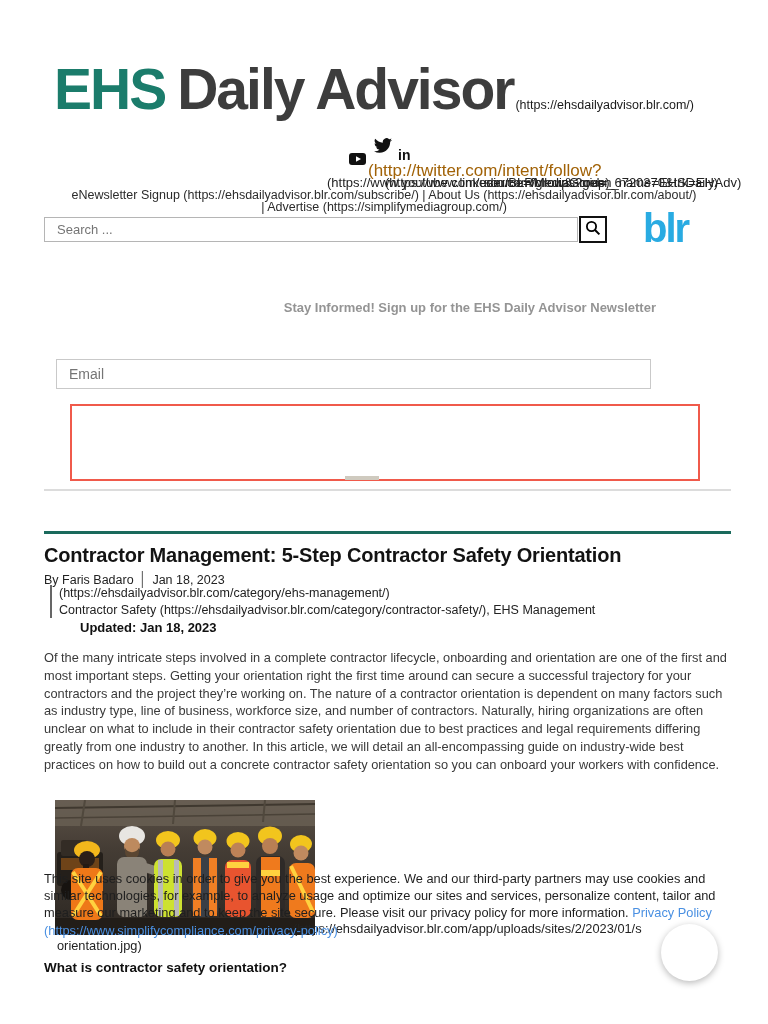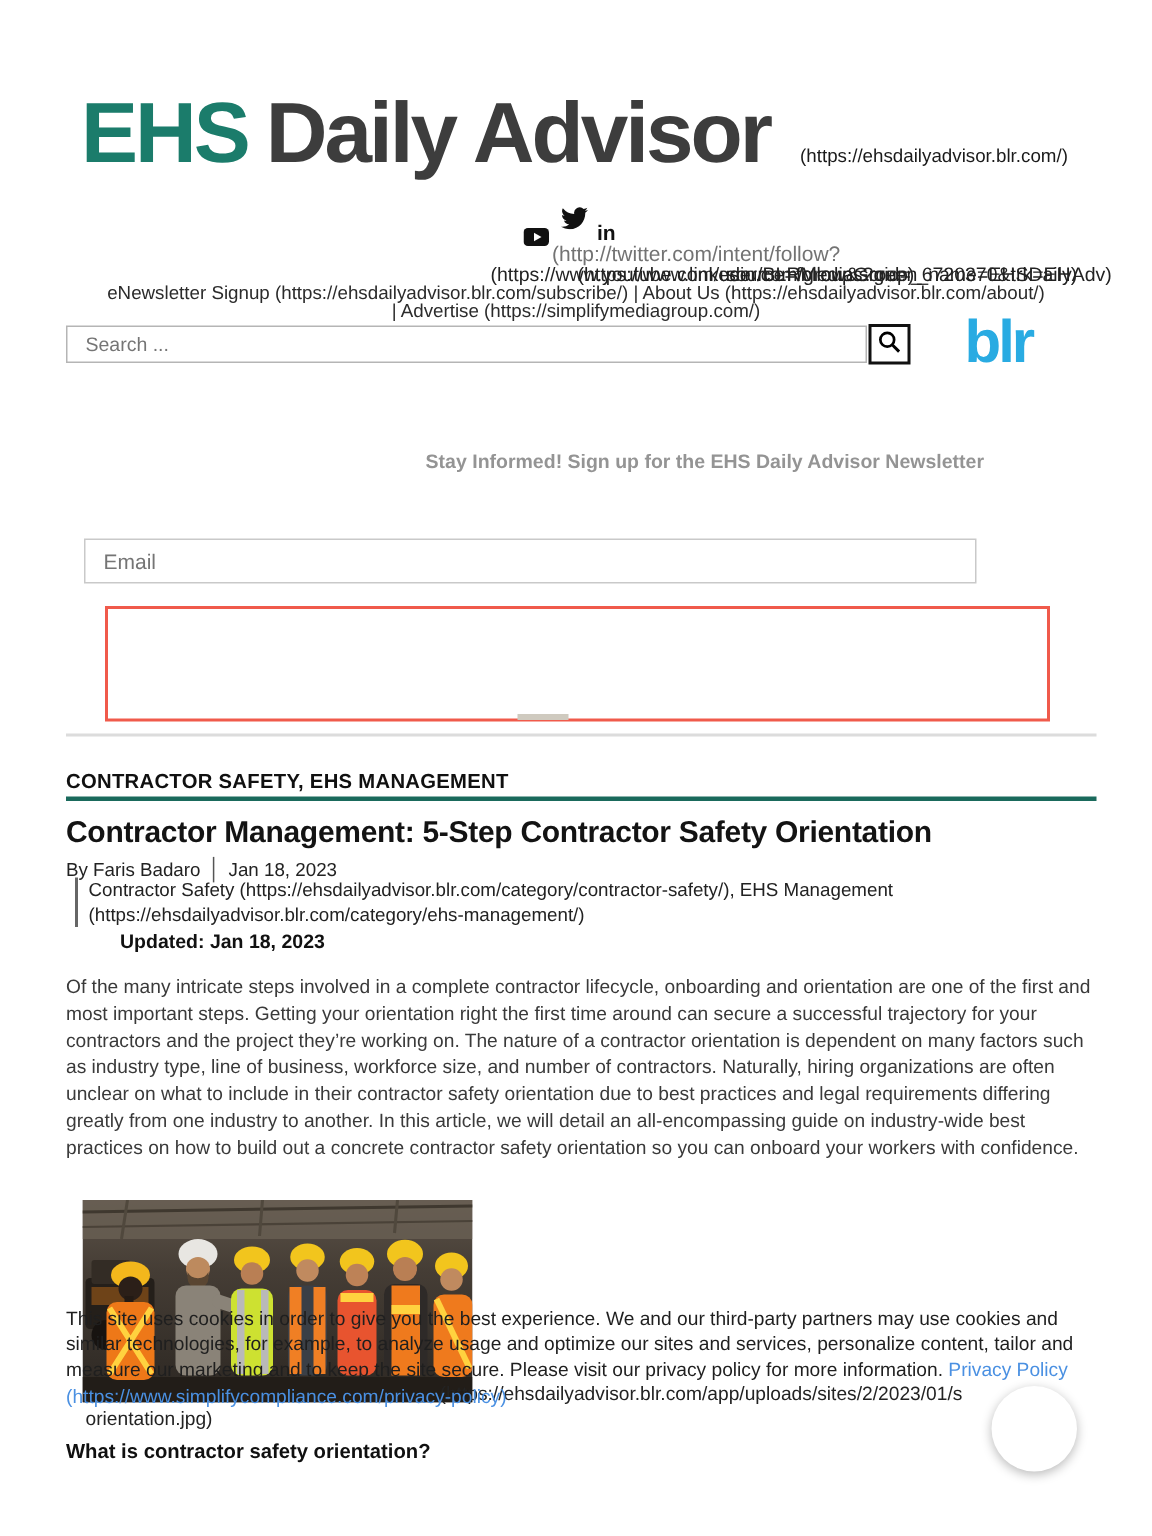--- a/index.html
+++ b/index.html
@@ -5,27 +5,27 @@
   html,body{margin:0;padding:0;background:#fff;}
   #page{position:relative;width:768px;height:1024px;background:#fff;overflow:hidden;
         font-family:"Liberation Sans",sans-serif;color:#222;}
   .abs{position:absolute;}
   .nowrap{white-space:nowrap;}
 
   
   .logo-wrap{left:54px;top:56px;white-space:nowrap;}
   .logo-ehs{font-size:57px;font-weight:bold;color:#1b7c6b;letter-spacing:-2px;}
   .logo-rest{font-size:57px;font-weight:bold;color:#3d3d3d;margin-left:12px;letter-spacing:-2px;}
-  .logo-url{font-size:12.5px;color:#1a1a1a;font-weight:normal;letter-spacing:0;margin-left:20px;}
+  .logo-url{font-size:12.5px;color:#1a1a1a;font-weight:normal;letter-spacing:0;margin-left:2px;}
 
   
   .icon-youtube{left:349px;top:151px;width:17px;height:12px;}
   .icon-twitter{left:374px;top:138px;width:18px;height:15px;}
   .icon-linkedin{left:398px;top:147px;font-size:14px;font-weight:bold;color:#111;}
-  .twitter-line{left:368px;top:161px;font-size:14px;color:#737373;}
+  .twitter-line{left:368px;top:161px;font-size:17px;color:#a16207;}
   .overlap-line{top:175px;font-size:13px;color:#222;}
   .ol-a{left:327px;} .ol-b{left:352px;padding-left:33px;} .ol-c{left:484px;}
   .nav1{left:0;top:188px;width:768px;text-align:center;font-size:12.5px;color:#2b2b2b;}
   .nav2{left:0;top:200px;width:768px;text-align:center;font-size:12.5px;color:#2b2b2b;}
 
   
   .search-input{left:44px;top:217px;width:520px;height:23px;border:1px solid #b5b5b5;
                 font-size:13px;color:#555;padding:0 0 0 12px;outline:none;font-family:"Liberation Sans",sans-serif;}
   .search-btn{left:579px;top:216px;width:28px;height:27px;background:#fff;border:2px solid #111;
               display:flex;align-items:center;justify-content:center;cursor:pointer;padding:0;}
@@ -113,31 +113,30 @@
   </button>
   <div class="abs blr-logo">blr</div>
 
   <div class="abs newsletter-heading">Stay Informed! Sign up for the EHS Daily Advisor Newsletter</div>
   <input class="abs email-input" type="text" placeholder="Email" style="">
 
   <div class="abs ad-box"></div>
   <div class="abs ad-smudge"></div>
   <div class="abs divider"></div>
 
-  <div class="abs category nowrap">CONTRACTOR SAFETY, EHS MANAGEMENT</div>
   <div class="abs category-rule"></div>
   <div class="abs title nowrap">Contractor Management: 5-Step Contractor Safety Orientation</div>
 
   <div class="abs byline nowrap">
     <span>By Faris Badaro</span><span class="sep">│</span><span>Jan 18, 2023</span>
   </div>
 
   <div class="abs cats">
+    <div class="nowrap">(https://ehsdailyadvisor.blr.com/category/ehs-management/)</div>
     <div class="nowrap">Contractor Safety (https://ehsdailyadvisor.blr.com/category/contractor-safety/), EHS Management</div>
-    <div class="nowrap">(https://ehsdailyadvisor.blr.com/category/ehs-management/)</div>
   </div>
 
   <div class="abs updated nowrap">Updated: Jan 18, 2023</div>
 
   <div class="abs intro">Of the many intricate steps involved in a complete contractor lifecycle, onboarding and orientation are one of the first and most important steps. Getting your orientation right the first time around can secure a successful trajectory for your contractors and the project they’re working on. The nature of a contractor orientation is dependent on many factors such as industry type, line of business, workforce size, and number of contractors. Naturally, hiring organizations are often unclear on what to include in their contractor safety orientation due to best practices and legal requirements differing greatly from one industry to another. In this article, we will detail an all-encompassing guide on industry-wide best practices on how to build out a concrete contractor safety orientation so you can onboard your workers with confidence.</div>
 
   <div class="abs photo">
     <svg width="260" height="135" viewBox="0 0 260 135">
       <defs>
         <linearGradient id="bg" x1="0" y1="0" x2="0" y2="1">

